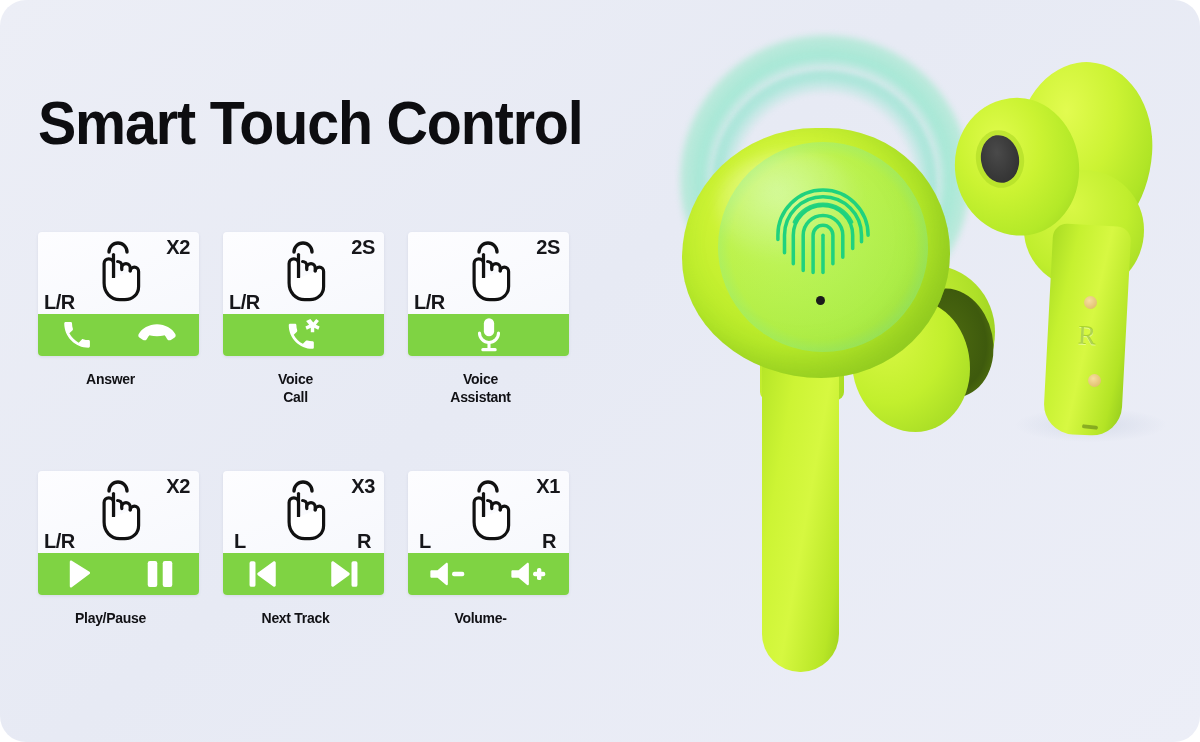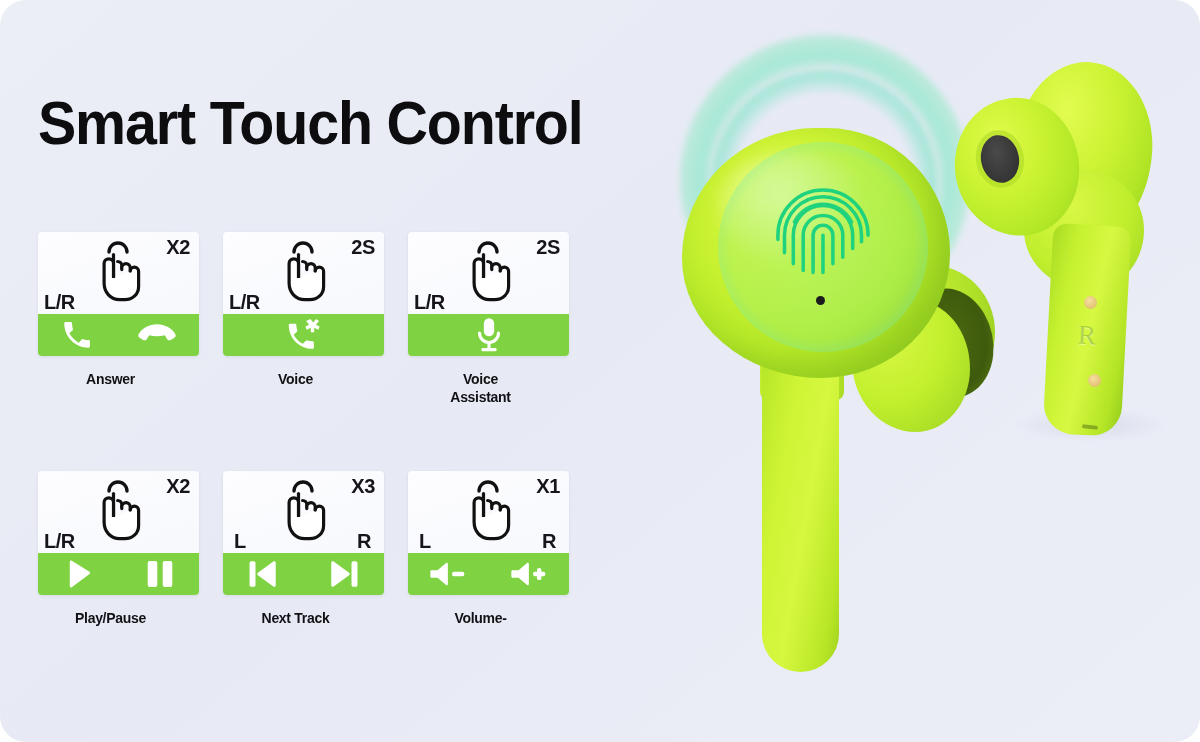--- a/index.html
+++ b/index.html
@@ -370,20 +370,21 @@
             <span class="band-icon">
               <svg width="42" height="36" viewBox="0 0 30 26">
                 <path fill="#fff" d="M7.6 12.8c1.4 2.8 3.8 5.1 6.6 6.6l2.2-2.2c.3-.3.7-.4 1-.2 1.2.4 2.4.6 3.7.6.6 0 1 .4 1 1V22c0 .6-.4 1-1 1C11.7 23 4 15.3 4 5.9c0-.6.4-1 1-1h3.5c.6 0 1 .4 1 1 0 1.3.2 2.5.6 3.7.1.3 0 .7-.2 1l-2.3 2.2z"></path>
                 <path fill="#fff" d="M19.6 1.4l2.1 2.6 2.1-2.6 2 1.5-2.2 2.7 2.7 1.3-1 2.3-2.9-1.4v3.3h-2.5V7.8l-2.9 1.4-1-2.3 2.7-1.3-2.2-2.7z"></path>
               </svg>
             </span>
           </div>
         </div>
         <div class="caption">
           <div>Voice</div>
+          <div>Call</div>
         </div>
       </div>
 
       <div class="card-cell">
         <div class="card">
           <div class="card-top">
             <span class="count-badge">2S</span>
             <span class="side-label lr">L/R</span>
             <span class="hand-icon">
               <svg width="56" height="68" viewBox="0 0 56 68">

